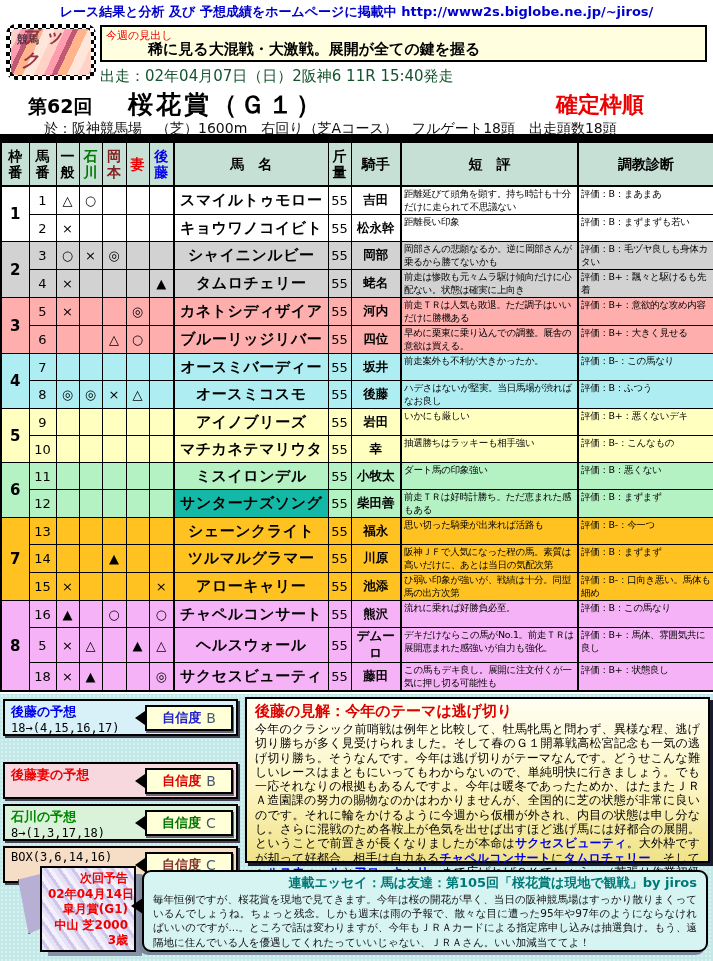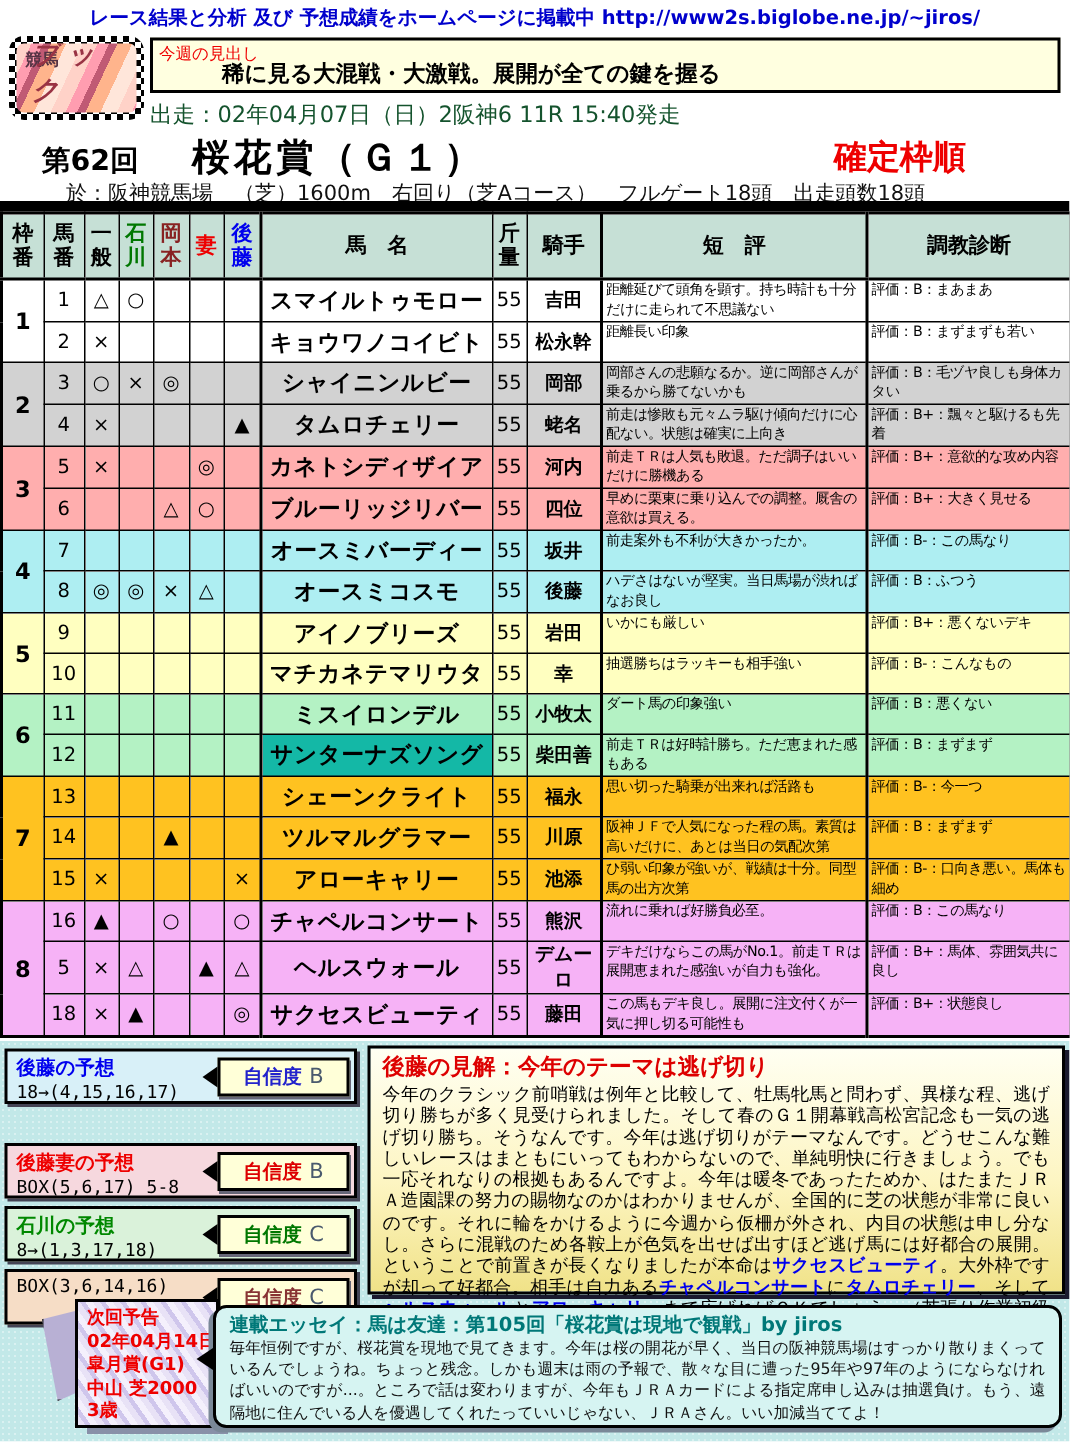--- a/index.html
+++ b/index.html
@@ -62,39 +62,39 @@
   .conf-label { font-weight:bold; }
   .conf-letter { color:#4a5a6e; font-size:14px; }
 
   .kenkai { position:absolute; left:245px; top:3px; width:465px; height:166px;
     border:2px solid #000; box-shadow:3px 3px 0 #1a1a2e;
     background:linear-gradient(#fffff2 0%, #fdf5c2 55%, #f0e288 100%); padding:3px 8px; }
   .kenkai-title { font-size:15px; font-weight:bold; color:#dd0000; margin-bottom:1px; }
   .kenkai-body { font-size:12px; line-height:14.3px; color:#000; text-align:justify; }
   .kenkai-body .hl { color:#0000ee; font-weight:bold; }
 
-  .trophy { position:absolute; left:28px; top:172px; width:130px; height:90px; }
+  .trophy { position:absolute; left:18px; top:172px; width:130px; height:90px;text-align:right; }
   .trophy-wing { position:absolute; top:6px; width:30px; height:62px; background:#b8b0d4;
     border:1px solid #222; }
   .trophy-wing.l { left:0; clip-path:polygon(100% 0,0 12%,35% 100%,100% 86%); }
   .trophy-wing.r { right:0; clip-path:polygon(0 0,100% 12%,65% 100%,0 86%); }
   .trophy-shadow { position:absolute; left:30px; top:8px; width:94px; height:82px; background:#8890a8; }
   .trophy-main { position:absolute; left:22px; top:0; width:96px; height:86px;
     border:2px solid #000;
     background:#dcd4f0;
     background-image:repeating-linear-gradient(55deg,#e8e2f6 0 4px,#cfc6ec 4px 7px,#f4f0fc 7px 11px);
     padding:3px 6px; }
   .trophy-line { font-size:12px; line-height:15.5px; font-weight:bold; color:#ee0000; white-space:nowrap; }
 
   .essay { position:absolute; left:142px; top:176px; width:566px; height:82px;
     background:#d6f4f2; border:2px solid #000; border-radius:9px;
     box-shadow:-3px 3px 0 #7a8898; padding:2px 9px; }
   .essay::before { content:""; position:absolute; left:-13px; top:26px;
     border-top:8px solid transparent; border-bottom:8px solid transparent; border-right:12px solid #000; }
-  .essay-title { font-size:13px; font-weight:bold; color:#007878; }
+  .essay-title { font-size:13px; font-weight:bold; color:#007878;text-align:right; }
   .essay-body { font-size:10.5px; line-height:14.2px; color:#111; text-align:justify; }
 </style>
 </head>
 <body>
 
 <div class="page">
 
   <div class="toplink">レース結果と分析 及び 予想成績をホームページに掲載中 http://www2s.biglobe.ne.jp/~jiros/</div>
 
   <div class="logo-wrap">
@@ -398,21 +398,20 @@
         <div class="pred-box" style="background: rgb(216, 240, 248);">
           <div class="pred-title" style="color: rgb(0, 0, 238);">後藤の予想</div>
           <div class="pred-pick">18→(4,15,16,17)</div>
           <div class="conf-tag">
             <span class="conf-label" style="color: rgb(34, 34, 204);">自信度</span>
             <span class="conf-letter">B</span>
           </div>
         </div>
         <div class="pred-box" style="background: rgb(246, 216, 222); margin-top: 26px;">
           <div class="pred-title" style="color: rgb(238, 0, 0);">後藤妻の予想</div>
-          <div class="pred-pick">BOX(5,6,17) 5-8</div>
           <div class="conf-tag">
             <span class="conf-label" style="color: rgb(221, 0, 0);">自信度</span>
             <span class="conf-letter">B</span>
           </div>
         </div>
         <div class="pred-box" style="background: rgb(218, 242, 218);">
           <div class="pred-title" style="color: rgb(0, 136, 0);">石川の予想</div>
           <div class="pred-pick">8→(1,3,17,18)</div>
           <div class="conf-tag">
             <span class="conf-label" style="color: rgb(0, 119, 0);">自信度</span>

